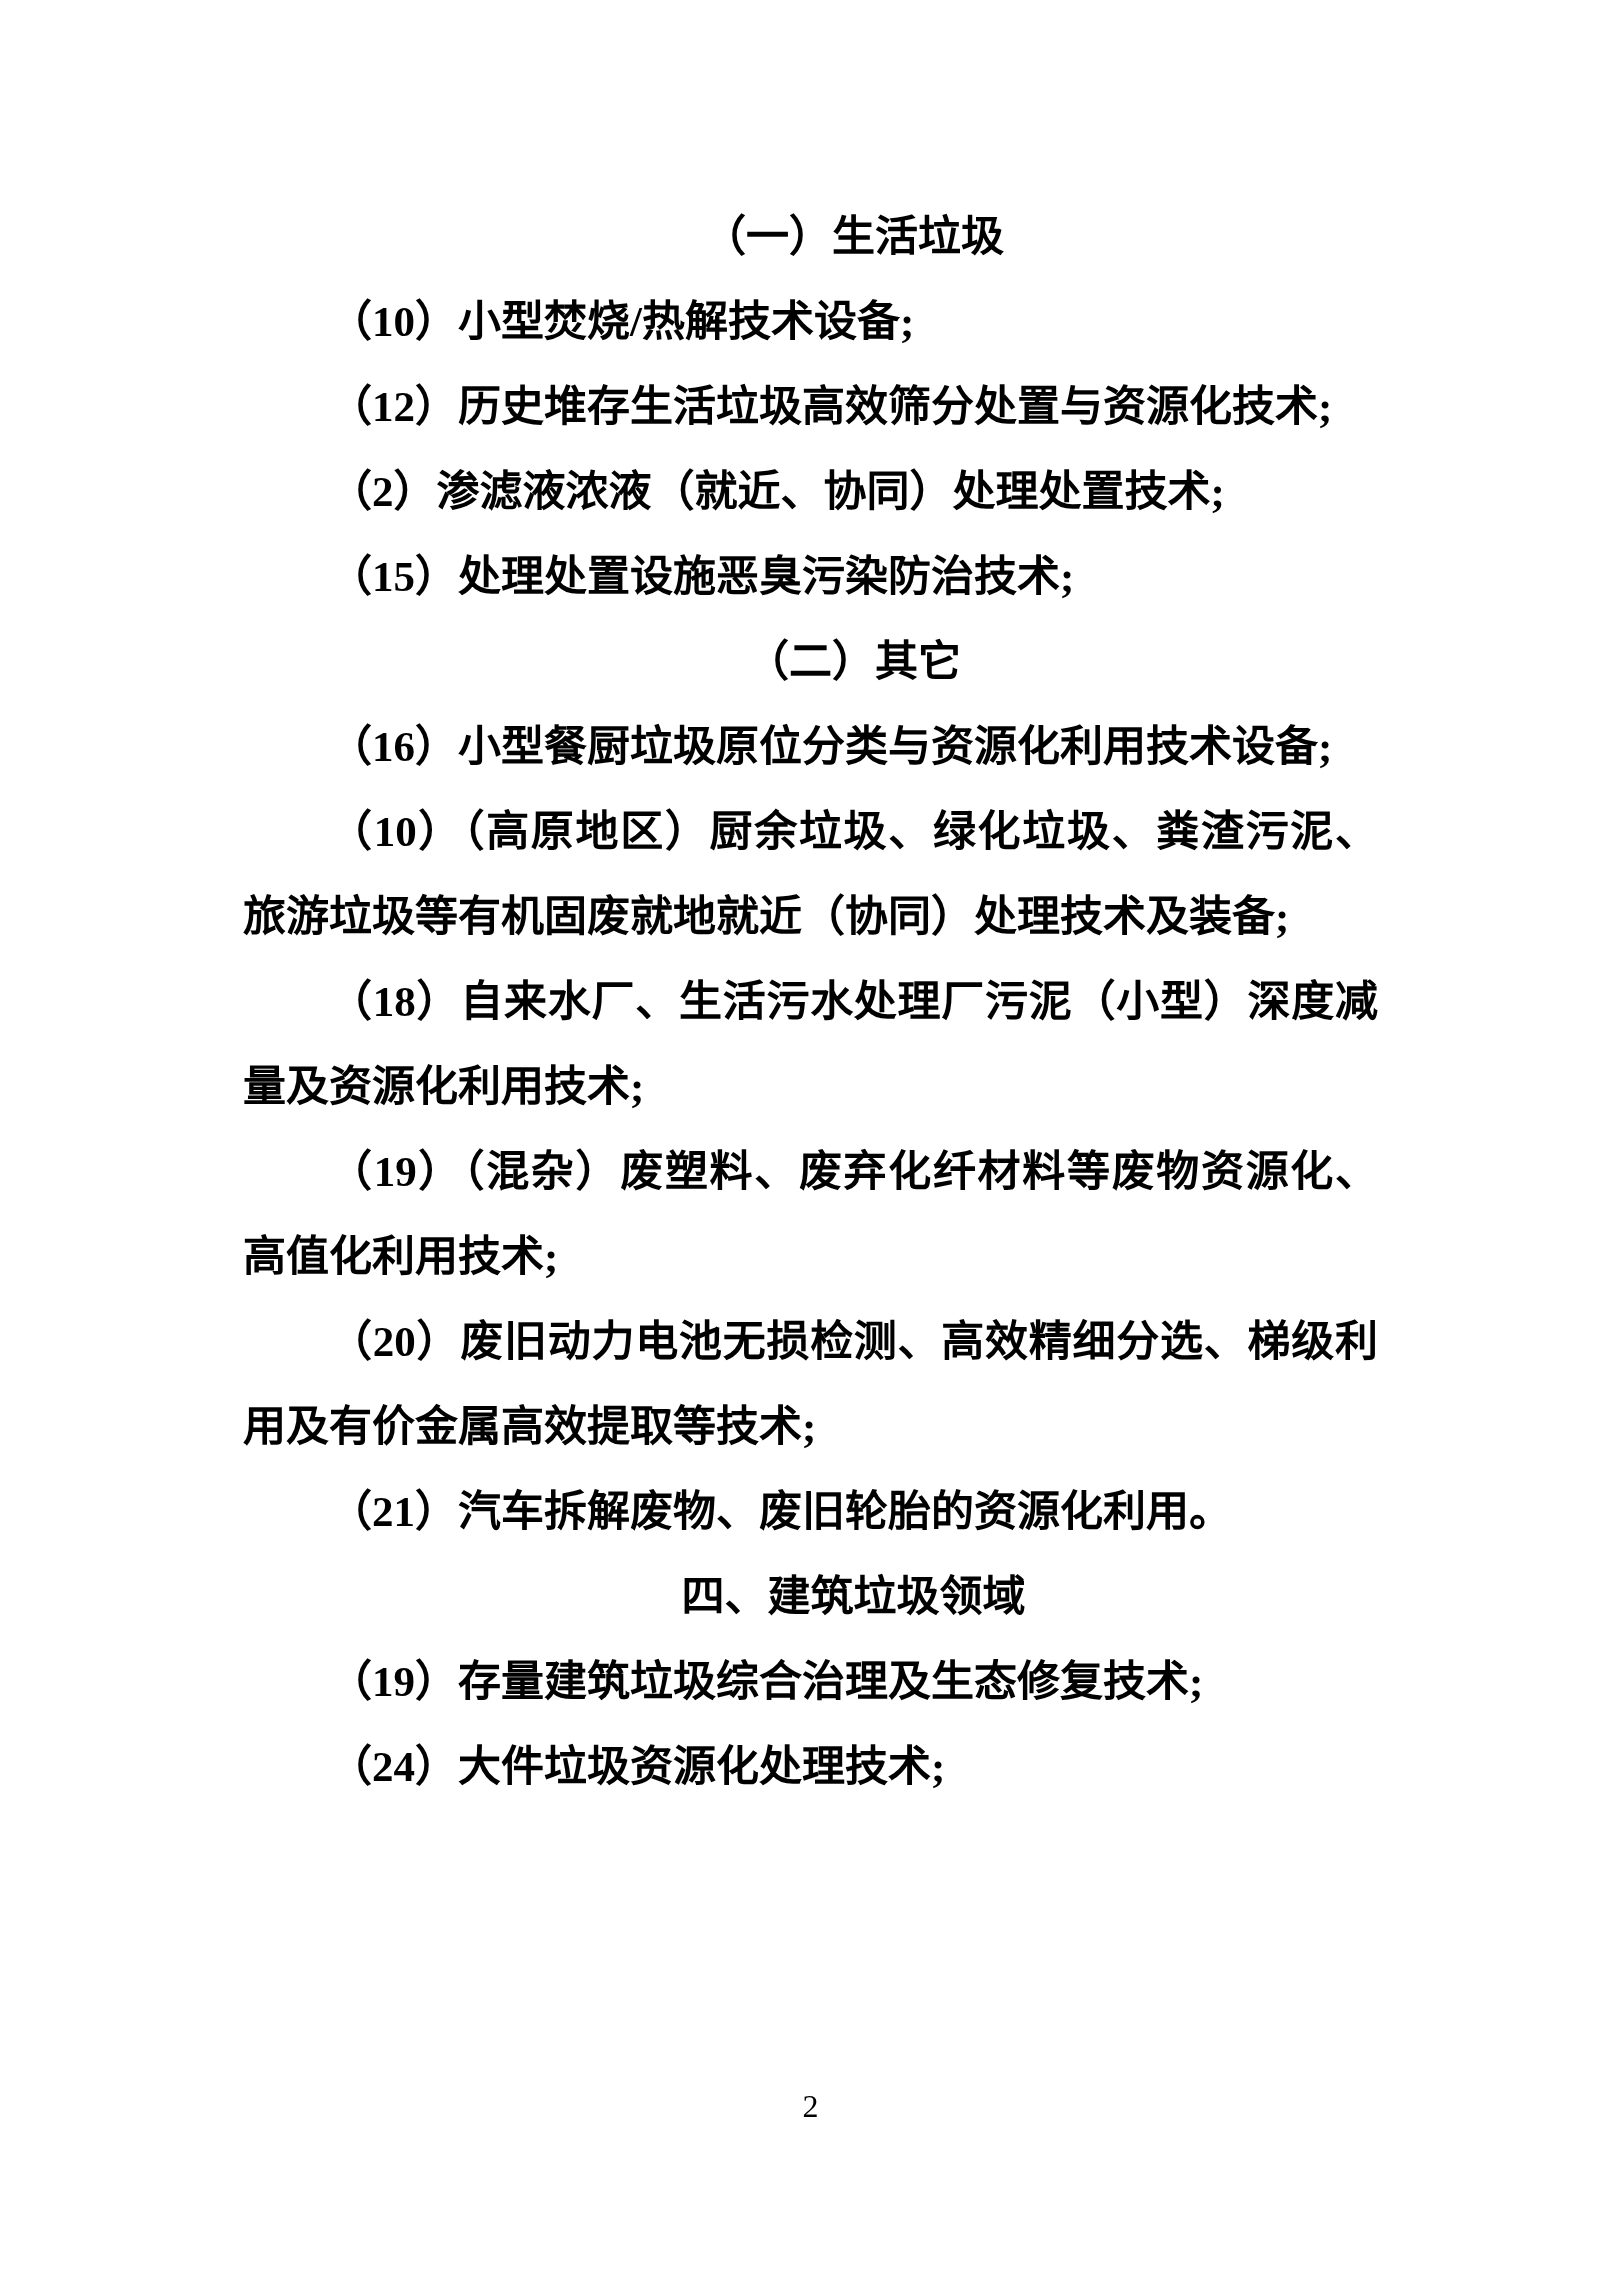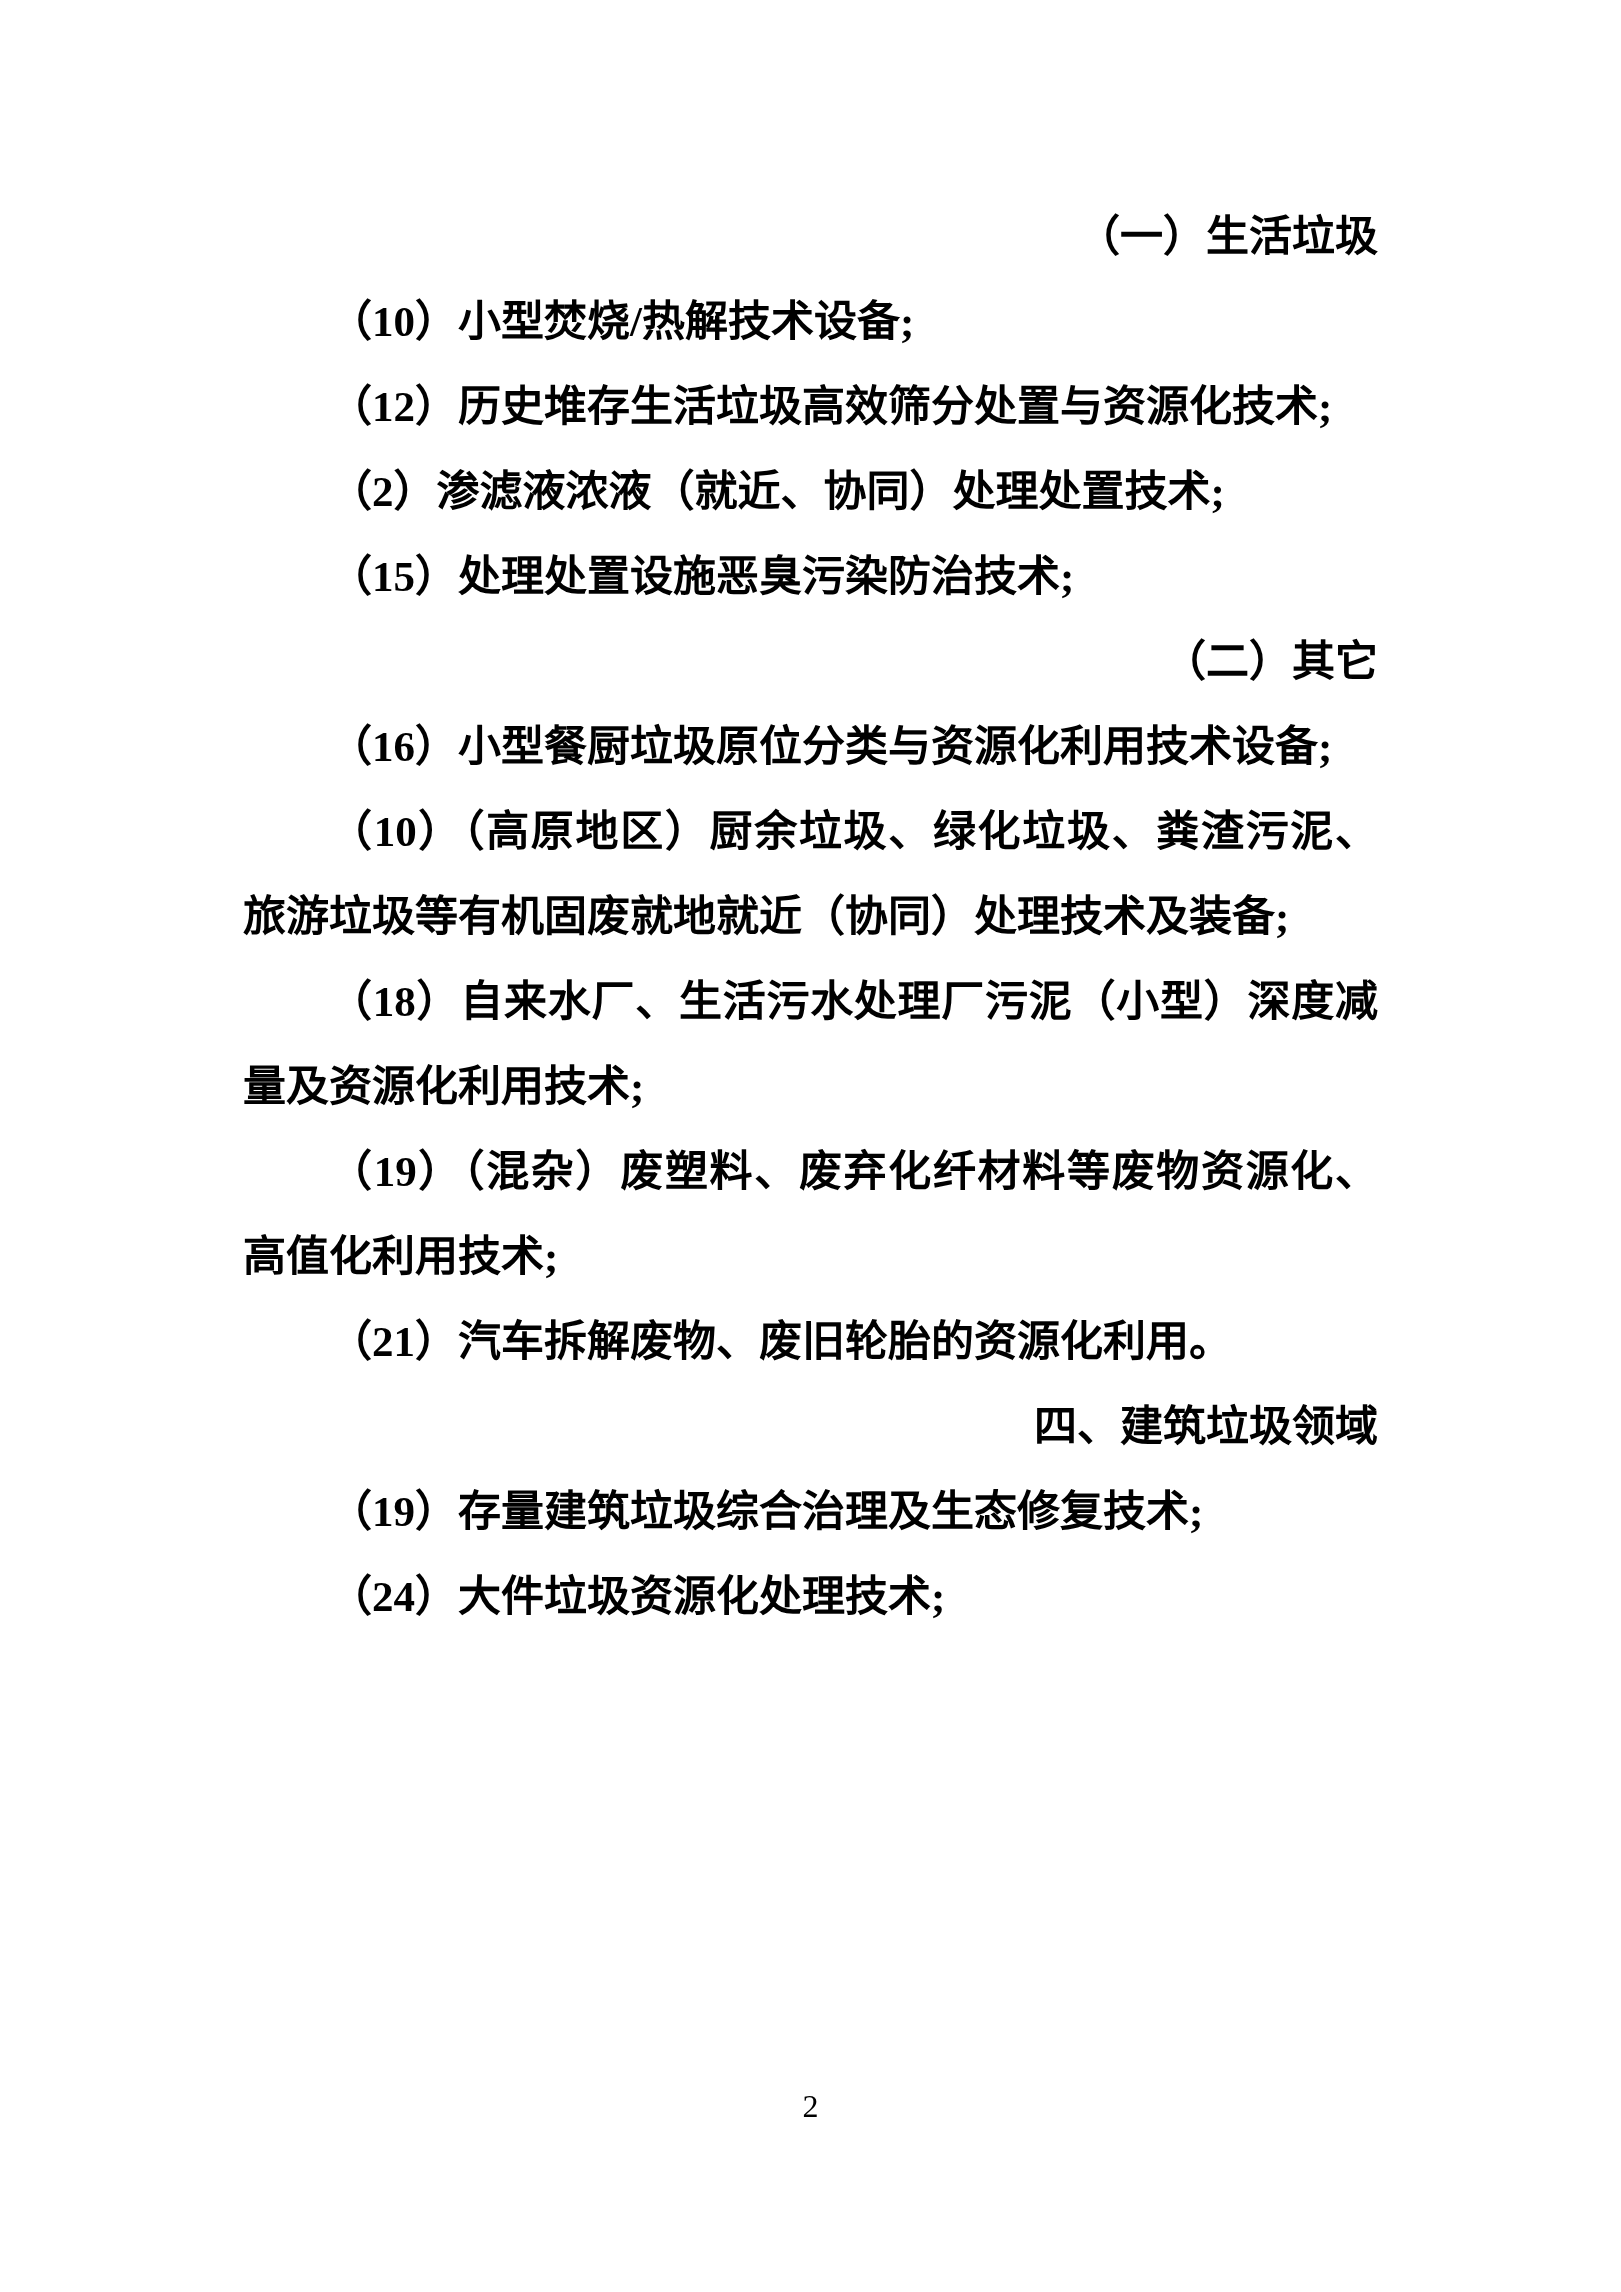--- a/index.html
+++ b/index.html
@@ -29,21 +29,21 @@
     line-height: 85px;
     text-indent: 86px;
     text-align: justify;
     font-weight: 700;
     letter-spacing: 0;
     word-break: normal;
   }
   .doc-body p.heading-1,
   .doc-body p.heading-2 {
     font-weight: 700;
-    text-align: right;
+    text-align: center;
   }
   .page-number {
     position: absolute;
     left: 0;
     right: 0;
     top: 2085px;
     text-align: center;
     font-size: 32px;
     line-height: 43px;
     color: #000000;
@@ -57,20 +57,21 @@
       <p class="heading-2">（一）生活垃圾</p>
       <p class="item">（10）小型焚烧/热解技术设备;</p>
       <p class="item">（12）历史堆存生活垃圾高效筛分处置与资源化技术;</p>
       <p class="item">（2）渗滤液浓液（就近、协同）处理处置技术;</p>
       <p class="item">（15）处理处置设施恶臭污染防治技术;</p>
       <p class="heading-2">（二）其它</p>
       <p class="item">（16）小型餐厨垃圾原位分类与资源化利用技术设备;</p>
       <p class="item">（10）（高原地区）厨余垃圾、绿化垃圾、粪渣污泥、旅游垃圾等有机固废就地就近（协同）处理技术及装备;</p>
       <p class="item">（18）自来水厂、生活污水处理厂污泥（小型）深度减量及资源化利用技术;</p>
       <p class="item">（19）（混杂）废塑料、废弃化纤材料等废物资源化、高值化利用技术;</p>
+      <p class="item">（20）废旧动力电池无损检测、高效精细分选、梯级利用及有价金属高效提取等技术;</p>
       <p class="item">（21）汽车拆解废物、废旧轮胎的资源化利用。</p>
       <p class="heading-1">四、建筑垃圾领域</p>
       <p class="item">（19）存量建筑垃圾综合治理及生态修复技术;</p>
       <p class="item">（24）大件垃圾资源化处理技术;</p>
     </div>
   <div class="page-number">
     <span>2</span>
   </div>
 </div>
 

